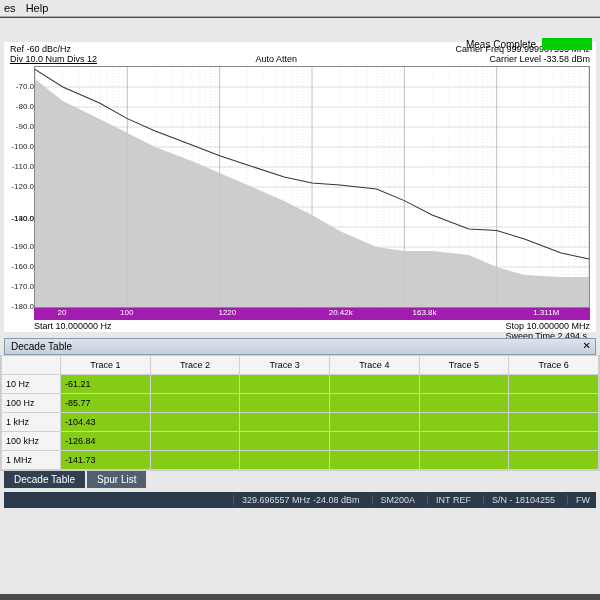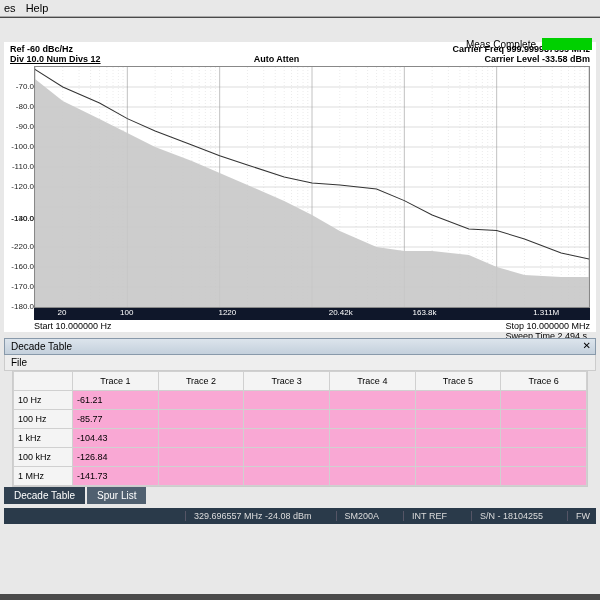--- a/index.html
+++ b/index.html
@@ -42,21 +42,20 @@
     margin: 6px 4px 0 4px;
     position: relative;
     height: 290px;
   }
   .chart-header {
     display: flex;
     justify-content: space-between;
     font-size: 9px;
     padding: 2px 6px;
     font-family: Arial, sans-serif;
-    font-weight: bold;
   }
   .chart-header-left { text-align: left; }
   .chart-header-center { text-align: center; flex: 1; }
   .chart-header-right { text-align: right; }
   .plot {
     position: relative;
     margin: 0 6px 0 30px;
     height: 240px;
     border: 1px solid #888;
   }
@@ -68,21 +67,21 @@
     width: 28px;
     font-size: 8px;
     color: #222;
   }
   .y-label {
     position: absolute;
     right: 2px;
     transform: translateY(-50%);
   }
   .x-strip {
-    background: #0f172a;
+    background: #a21caf;
     color: #fff;
     height: 12px;
     margin: 0 6px 0 30px;
     position: relative;
     font-size: 8px;
   }
   .x-tick {
     position: absolute;
     top: 0;
     transform: translateX(-50%);
@@ -113,24 +112,24 @@
   }
   .sub-menubar {
     background: #eee;
     border: 1px solid #ccc;
     border-top: none;
     padding: 2px 6px;
     font-size: 10px;
     margin: 0 4px;
   }
   .table-wrap {
-    margin: 0 12px;
+    margin: 0 0;
     border: 1px solid #ccc;
     border-top: none;
-    background: #f9a8d4;
+    background: #84cc16;
   }
   table.decade {
     width: 100%;
     border-collapse: collapse;
     font-size: 9px;
     table-layout: fixed;
   }
   table.decade th, table.decade td {
     border: 1px solid #d0d0d0;
     padding: 2px 4px;
@@ -162,21 +161,21 @@
   .statusbar {
     background: #2a3a4a;
     color: #ddd;
     font-size: 9px;
     padding: 3px 6px;
     display: flex;
     justify-content: flex-end;
     gap: 12px;
     margin: 4px 4px 0 4px;
   }
-  .statusbar span { border-left: 1px solid #556; padding-left: 8px; margin-left: 12px; }
+  .statusbar span { border-left: 1px solid #556; padding-left: 8px; }
   .content-wrap {
     position: absolute;
     top: 18px;
     left: 0;
     right: 0;
     bottom: 6px;
     background: #e8e8e8;
     padding-top: 18px;
   }
 </style>
@@ -213,21 +212,21 @@
 
     <div class="y-labels" id="ylabels">
         <div class="y-label" style="top: 20px;">-70.0</div>
         <div class="y-label" style="top: 40px;">-80.0</div>
         <div class="y-label" style="top: 60px;">-90.0</div>
         <div class="y-label" style="top: 80px;">-100.0</div>
         <div class="y-label" style="top: 100px;">-110.0</div>
         <div class="y-label" style="top: 120px;">-120.0</div>
         <div class="y-label" style="top: 152px; text-align: center;">-130.0</div>
         <div class="y-label" style="top: 152px;">-140.0</div>
-        <div class="y-label" style="top: 180px;">-220.0</div>
+        <div class="y-label" style="top: 180px;">-190.0</div>
         <div class="y-label" style="top: 200px;">-160.0</div>
         <div class="y-label" style="top: 220px;">-170.0</div>
         <div class="y-label" style="top: 240px;">-180.0</div>
       </div>
 
     <div class="plot">
       <svg id="plotsvg" width="100%" height="100%" viewBox="0 0 550 240" preserveAspectRatio="none">
           <line x1="0" y1="20" x2="550" y2="20" stroke="#bbb" stroke-width="0.5"></line>
           <line x1="0" y1="40" x2="550" y2="40" stroke="#bbb" stroke-width="0.5"></line>
           <line x1="0" y1="60" x2="550" y2="60" stroke="#bbb" stroke-width="0.5"></line>
@@ -315,23 +314,20 @@
         <span>Stop 10.000000 MHz</span><br>
         <span>Sweep Time 2.494 s</span>
       </span>
     </div>
   </div>
 
   <div class="panel-title">
     <span>Decade Table</span>
     <span class="close">✕</span>
   </div>
-  <div class="sub-menubar">
-    <span>File</span>
-  </div>
 
   <div class="table-wrap">
     <table class="decade" id="decadeTable">
         <tbody>
           <tr>
             <th></th>
             <th>Trace 1</th>
             <th>Trace 2</th>
             <th>Trace 3</th>
             <th>Trace 4</th>

